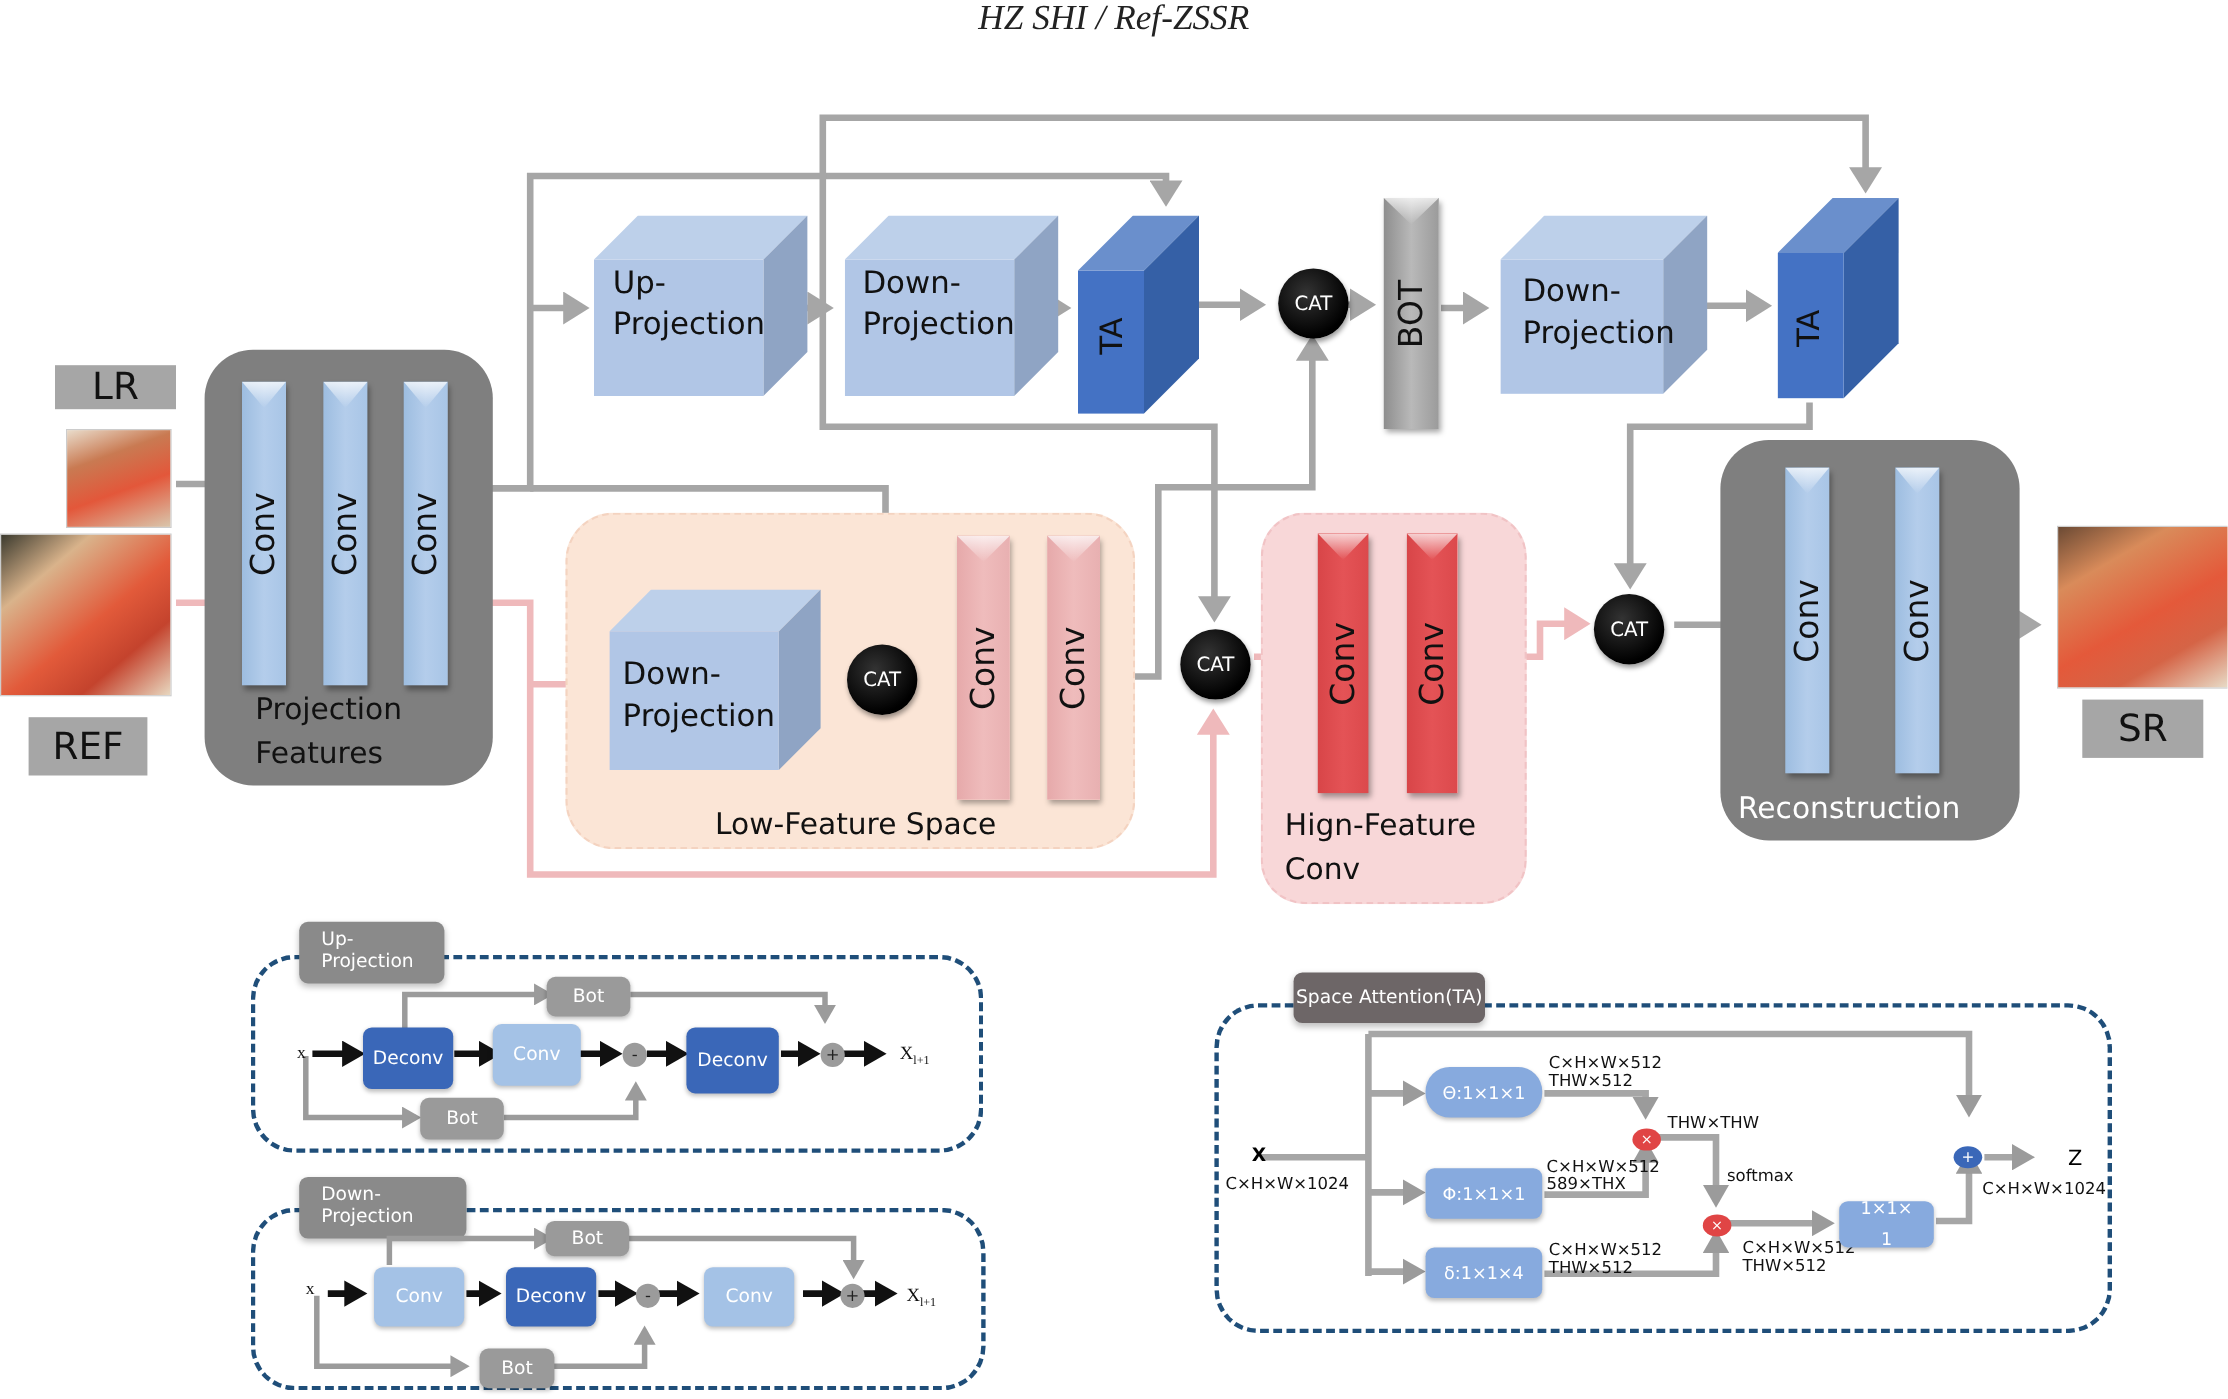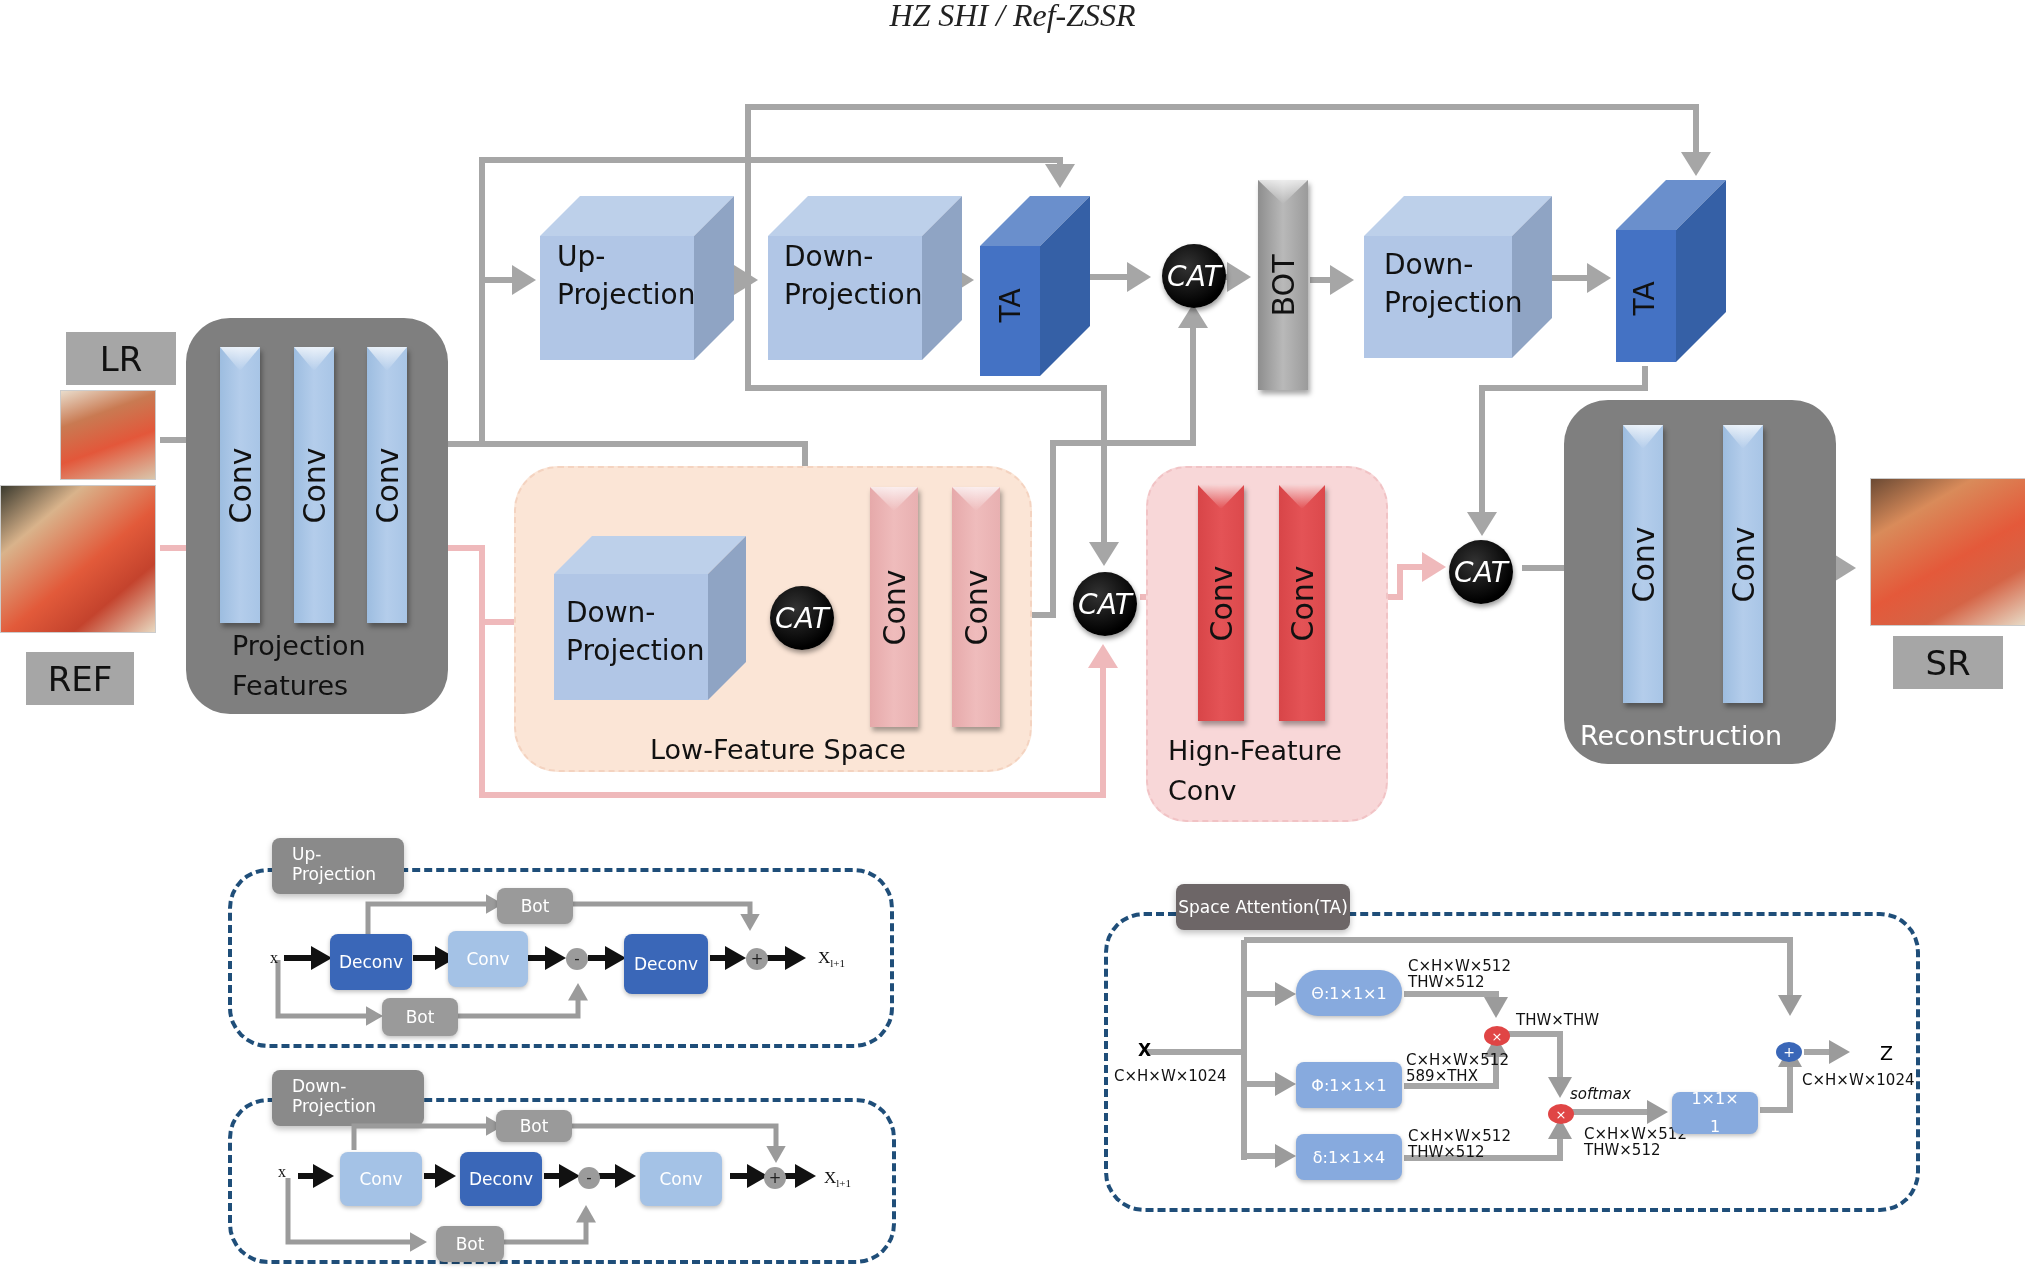--- a/index.html
+++ b/index.html
@@ -14,21 +14,21 @@
   .panel-high{background:#f8d7d8;border-radius:40px;border:2px dashed #f1c3c5;box-sizing:border-box;}
   .panel-text{font-size:27px;color:#111;line-height:40px;}
   .bar{box-shadow:2px 4px 5px rgba(0,0,0,0.35);display:flex;align-items:center;justify-content:center;overflow:hidden;}
   .bar .vtxt{transform:rotate(-90deg);font-size:30px;color:#111;white-space:nowrap;}
   .bar-blue{background:linear-gradient(90deg,#9dbde0 0%,#b4cdeb 50%,#a8c5e6 100%);}
   .bar-pink{background:linear-gradient(90deg,#e6a9aa 0%,#efbcbc 50%,#e8b0b1 100%);}
   .bar-red{background:linear-gradient(90deg,#d84548 0%,#e45356 50%,#dc494c 100%);}
   .bar-grey{background:linear-gradient(90deg,#8e8e8e 0%,#b9b9b9 50%,#9b9b9b 100%);}
   .bar::before{content:"";position:absolute;top:0;left:0;right:0;height:24px;background:linear-gradient(180deg,rgba(255,255,255,0.75),rgba(255,255,255,0));clip-path:polygon(0 0,100% 0,50% 100%);}
   .cube-text{font-size:28px;color:#111;line-height:38px;}
-  .cat{width:64px;height:64px;border-radius:50%;background:radial-gradient(circle at 40% 35%,#333,#000 70%);color:#fff;font-size:28px;display:flex;align-items:center;justify-content:center;box-shadow:1px 3px 5px rgba(0,0,0,0.4);font-style:italic;}
+  .cat{width:64px;height:64px;border-radius:50%;background:radial-gradient(circle at 40% 35%,#333,#000 70%);color:#fff;font-size:18px;display:flex;align-items:center;justify-content:center;box-shadow:1px 3px 5px rgba(0,0,0,0.4);}
   .dash-panel{border:4px dashed #1f4e79;border-radius:40px;box-sizing:border-box;}
   .tag{background:#8a8a8a;color:#fff;font-size:17px;line-height:20px;border-radius:8px;padding:6px 20px;box-shadow:0 3px 6px rgba(0,0,0,0.25);box-sizing:border-box;}
   .tag-dark{background:#6d6667;color:#fff;font-size:17px;border-radius:8px;display:flex;align-items:center;justify-content:center;box-shadow:0 3px 6px rgba(0,0,0,0.25);}
   .node{border-radius:8px;color:#fff;font-size:17px;display:flex;align-items:center;justify-content:center;box-shadow:0 2px 4px rgba(0,0,0,0.25);}
   .n-deconv{background:#3a67b8;}
   .n-conv{background:#a4c2e6;}
   .n-bot{background:#9a9a9a;}
   .n-ta{background:#87aade;font-size:16px;}
   .op{border-radius:50%;display:flex;align-items:center;justify-content:center;font-size:15px;color:#222;}
   .op-grey{background:#9b9b9b;width:22px;height:22px;}
@@ -86,21 +86,21 @@
     <path d="M482,622 L540,622" marker-end="url(#ap)"></path>
     <path d="M725,618 L758,618" marker-end="url(#ap)"></path>
     <path d="M839,617 L862,617" marker-end="url(#ap)"></path>
     <path d="M915,617 L944,617" marker-end="url(#ap)"></path>
     <path d="M1140,597 L1190,597" marker-end="url(#ap)"></path>
     <path d="M1243,597 L1270,597" marker-end="url(#ap)"></path>
     <path d="M1325,597 L1400,597 L1400,567 L1440,567" marker-end="url(#ap)"></path>
   </g>
 </svg>
 
-<div class="abs lbl-box" style="left:66px;top:332px;width:110px;height:53px;">LR</div>
+<div class="abs lbl-box" style="left:50px;top:332px;width:110px;height:40px;">LR</div>
 <div class="abs painting" style="left:60px;top:390px;width:94px;height:88px;background:linear-gradient(160deg,#e9dccb 0%,#c97a52 30%,#e3573a 60%,#d9c6ac 100%);"></div>
 <div class="abs painting" style="left:0;top:485px;width:154px;height:146px;background:linear-gradient(140deg,#3b3a2e 0%,#d9b38b 25%,#e25a3a 55%,#c4432d 75%,#e8d8c0 100%);"></div>
 <div class="abs lbl-box" style="left:26px;top:652px;width:108px;height:53px;">REF</div>
 
 <div class="abs panel-dark" style="left:186px;top:318px;width:262px;height:396px;"></div>
 <div class="abs bar bar-blue" style="left:220px;top:347px;width:40px;height:276px;">
     <span class="vtxt">Conv</span>
   </div>
 <div class="abs bar bar-blue" style="left:294px;top:347px;width:40px;height:276px;">
     <span class="vtxt">Conv</span>
@@ -307,21 +307,21 @@
 <div class="abs sm" style="left:1406px;top:1052px;">
   <div>C×H×W×512</div>
   <div>589×THX</div>
 </div>
 <div class="abs sm" style="left:1408px;top:1128px;">
   <div>C×H×W×512</div>
   <div>THW×512</div>
 </div>
 <div class="abs op op-red" style="left:1484px;top:1026px;">×</div>
 <div class="abs sm" style="left:1516px;top:1012px;">THW×THW</div>
-<div class="abs sm" style="left:1570px;top:1086px;font-style:italic;">softmax</div>
+<div class="abs sm" style="left:1570px;top:1061px;">softmax</div>
 <div class="abs op op-red" style="left:1548px;top:1104px;">×</div>
 <div class="abs sm" style="left:1584px;top:1126px;">
   <div>C×H×W×512</div>
   <div>THW×512</div>
 </div>
 <div class="abs node n-ta" style="left:1672px;top:1092px;width:86px;height:42px;flex-direction:column;line-height:18px;gap:10px;">
   <div>1×1×</div>
   <div>1</div>
 </div>
 <div class="abs op op-blue" style="left:1776px;top:1042px;">+</div>

